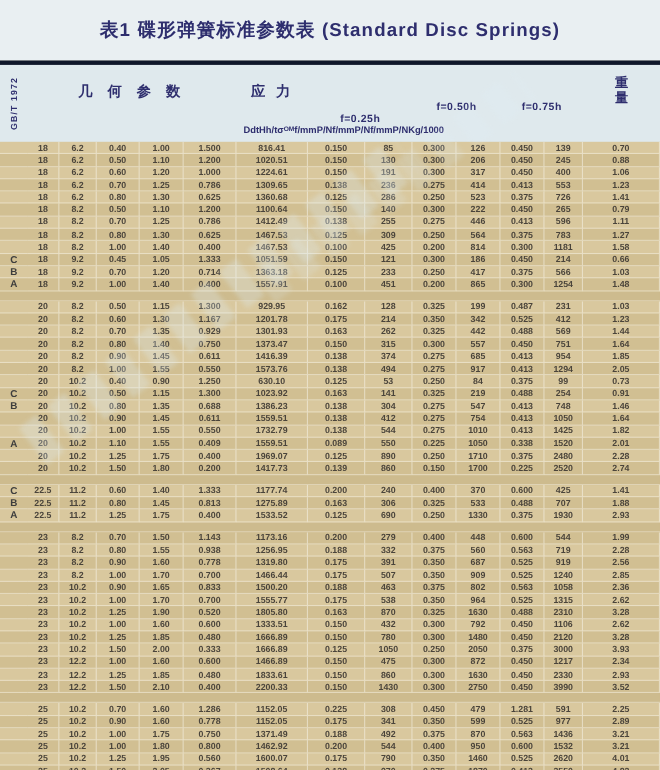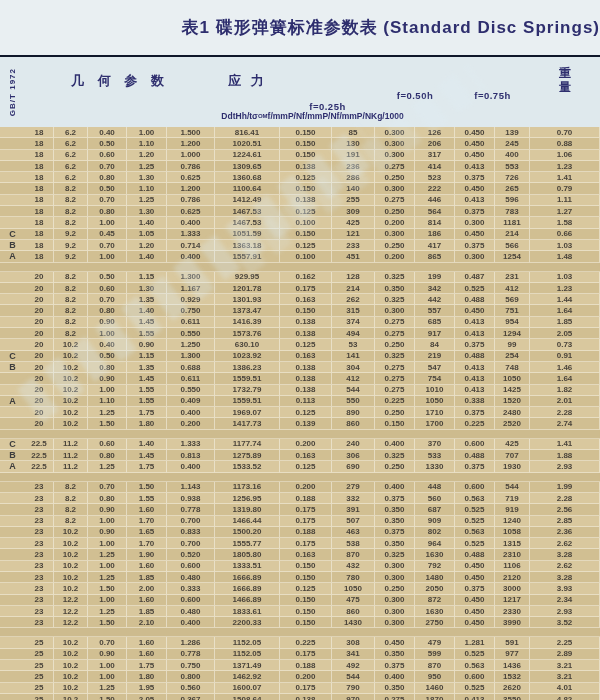--- a/index.html
+++ b/index.html
@@ -5,35 +5,35 @@
   html,body{margin:0;padding:0;}
   body{
     width:600px;height:700px;overflow:hidden;
     background:#e9eff2;
     font-family:"Liberation Sans","DejaVu Sans",sans-serif;
     -webkit-font-smoothing:antialiased;
   }
   .page{position:relative;width:600px;height:700px;}
 
   
-  .title-band{height:55px;display:flex;align-items:center;justify-content:flex-end;background:#e9eff2;}
+  .title-band{height:55px;display:flex;align-items:center;justify-content:center;background:#e9eff2;}
   .title-band h1{
     margin:0;font-size:17px;font-weight:bold;color:#2e2e6e;letter-spacing:1px;
   }
 
   
   .table{position:absolute;left:0;top:55px;width:600px;height:645px;background:#d2c095;}
 
   
   .thead{
     display:grid;
     grid-template-columns:25px 29px 34px 39px 40px 48px 65px 52px 43px 40px 40px 40px 35px 70px;
     grid-template-rows:28px 20px 22px;
     height:70px;background:#dfe9ed;color:#2e2e6e;
-    border-top:2px solid #0f172a;
+    border-top:4px solid #0f172a;
   }
   .thead > div{display:flex;align-items:center;justify-content:center;}
   .h-gbt{grid-column:1;grid-row:1/4;}
   .h-gbt span{
     writing-mode:vertical-rl;transform:rotate(180deg);
     font-size:8px;font-weight:bold;letter-spacing:1px;color:#2e2e6e;white-space:nowrap;
   }
   .h-geom{grid-column:2/7;grid-row:1/3;font-size:13px;font-weight:bold;letter-spacing:5px;}
   .h-stress{grid-column:7/8;grid-row:1/3;font-size:13px;font-weight:bold;letter-spacing:3px;}
   .h-mech{grid-column:8/14;grid-row:1;font-size:13px;font-weight:bold;letter-spacing:4px;}
@@ -489,21 +489,21 @@
           <div class="cell">1.82</div>
         </div>
         <div class="drow even">
           <div class="mcell">A</div>
           <div class="cell">20</div>
           <div class="cell">10.2</div>
           <div class="cell">1.10</div>
           <div class="cell">1.55</div>
           <div class="cell">0.409</div>
           <div class="cell">1559.51</div>
-          <div class="cell">0.113</div>
+          <div class="cell">0.089</div>
           <div class="cell">550</div>
           <div class="cell">0.225</div>
           <div class="cell">1050</div>
           <div class="cell">0.338</div>
           <div class="cell">1520</div>
           <div class="cell">2.01</div>
         </div>
         <div class="drow odd">
           <div class="mcell"></div>
           <div class="cell">20</div>

